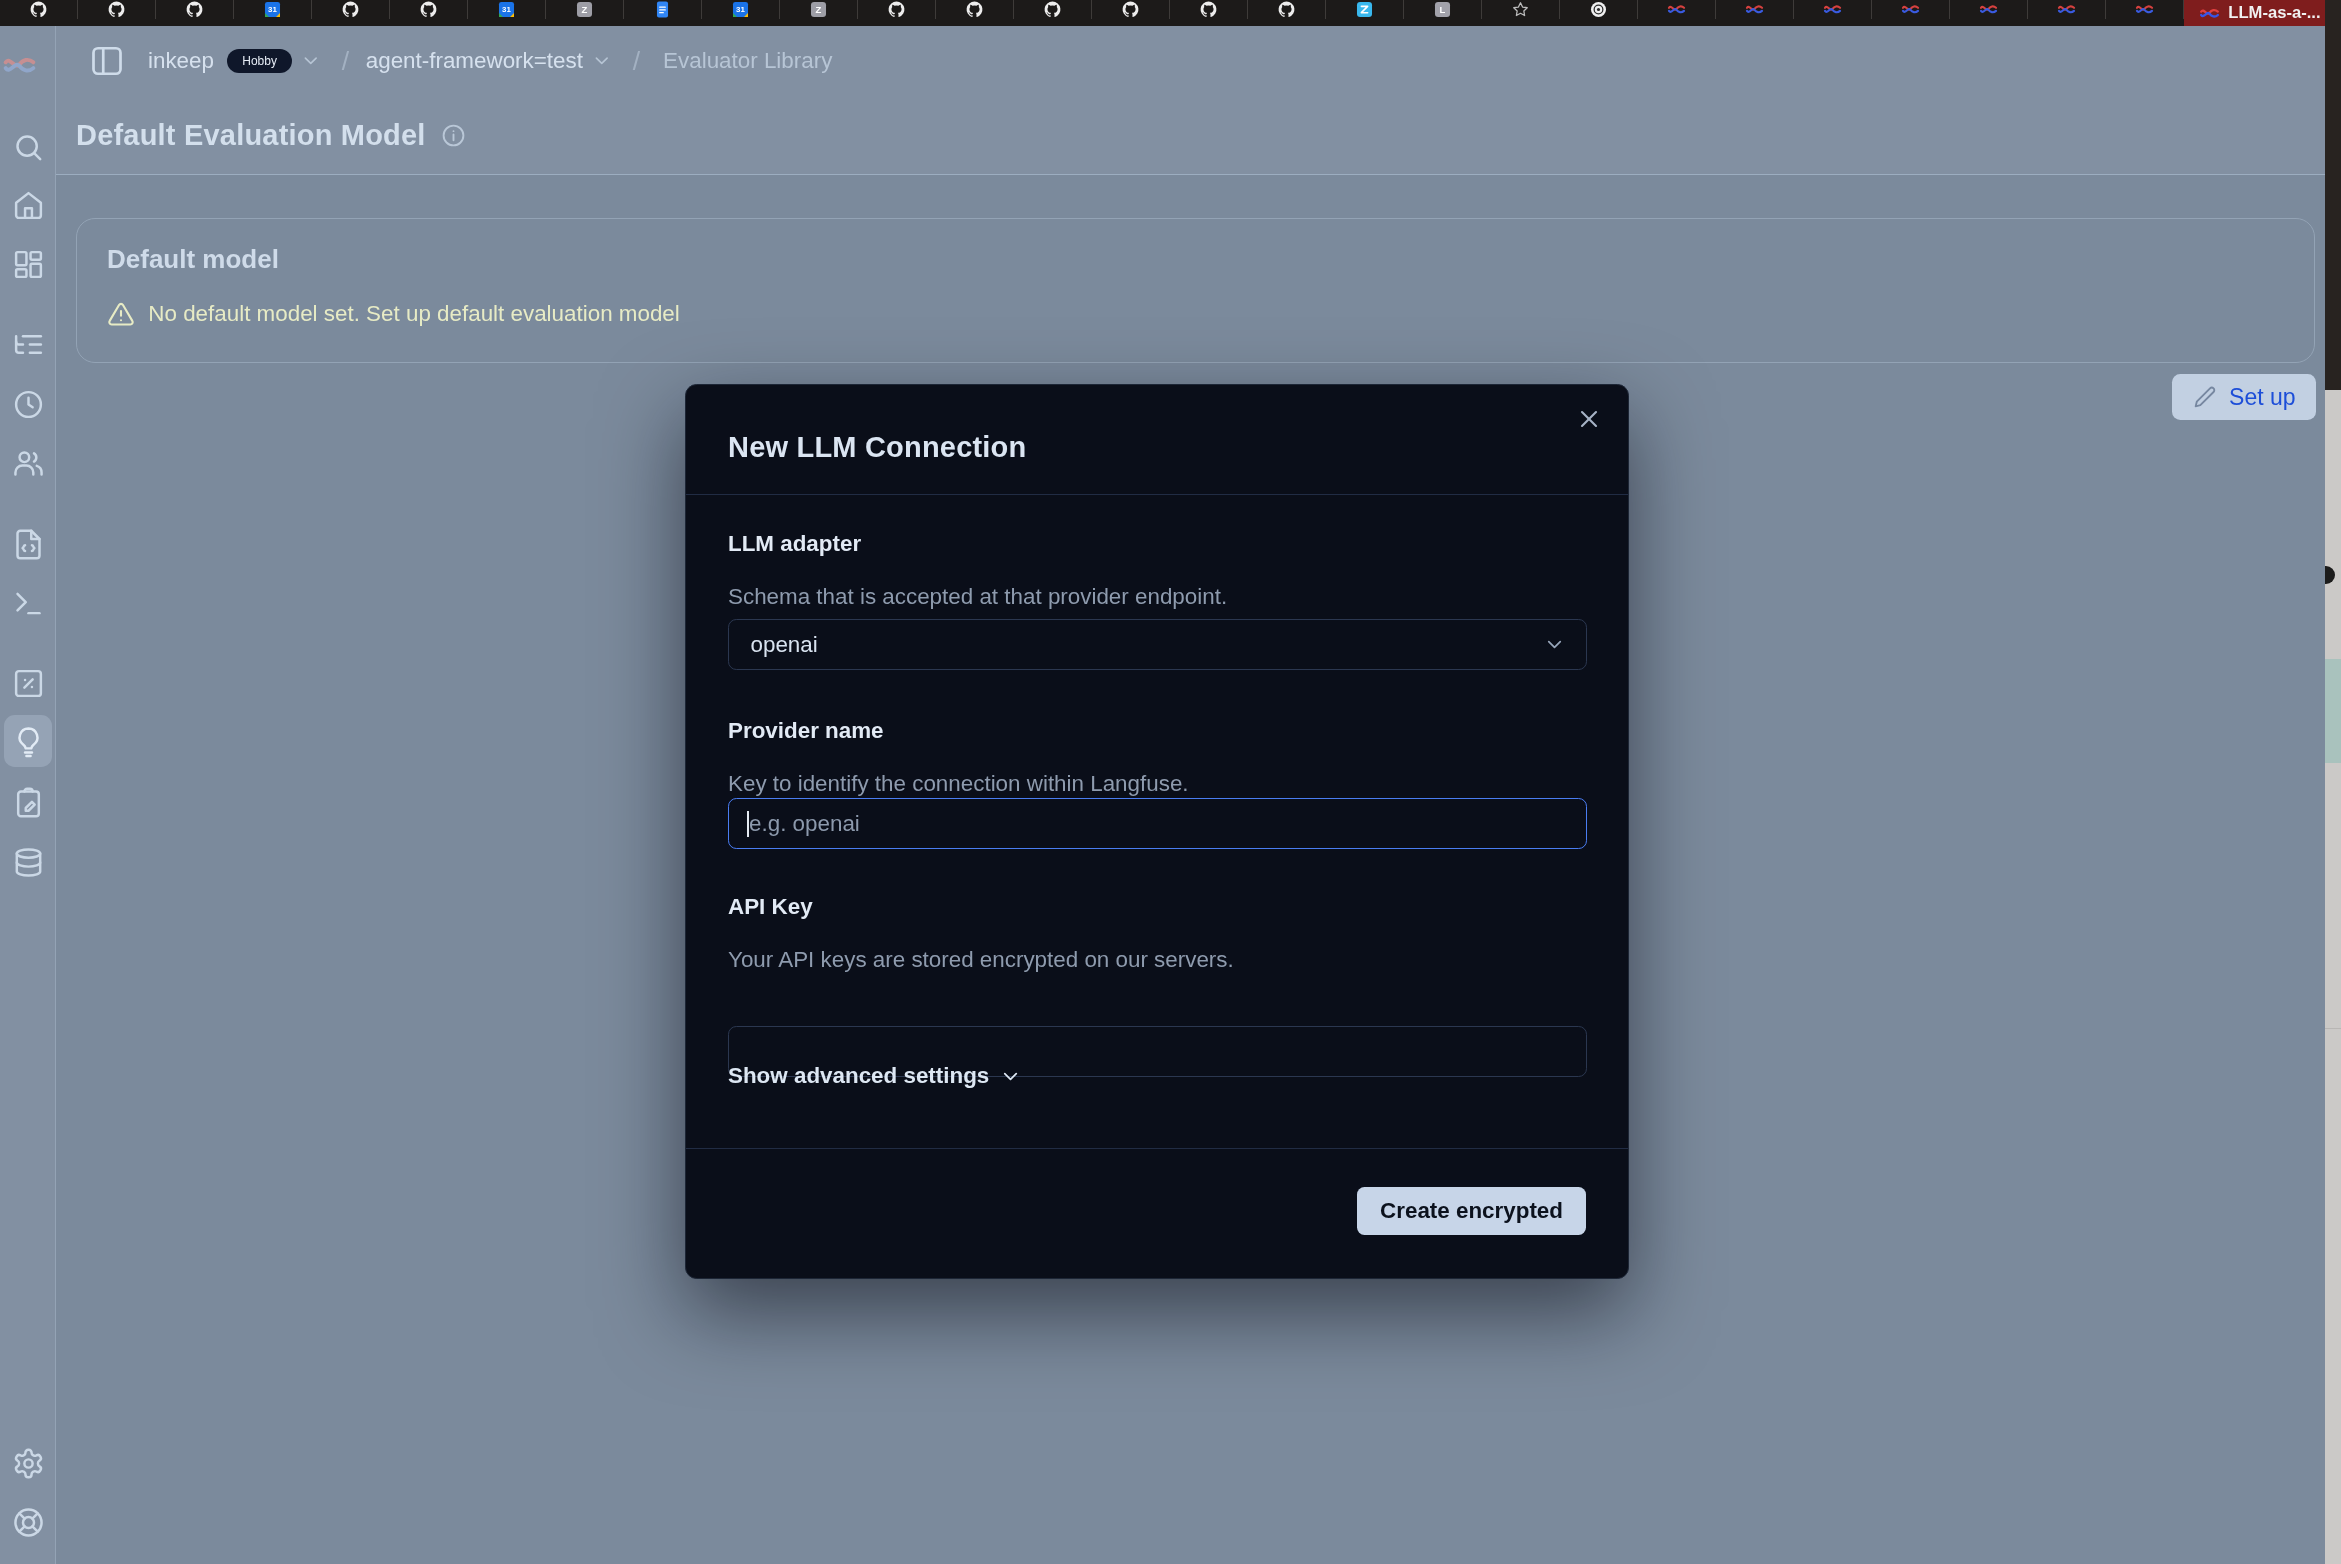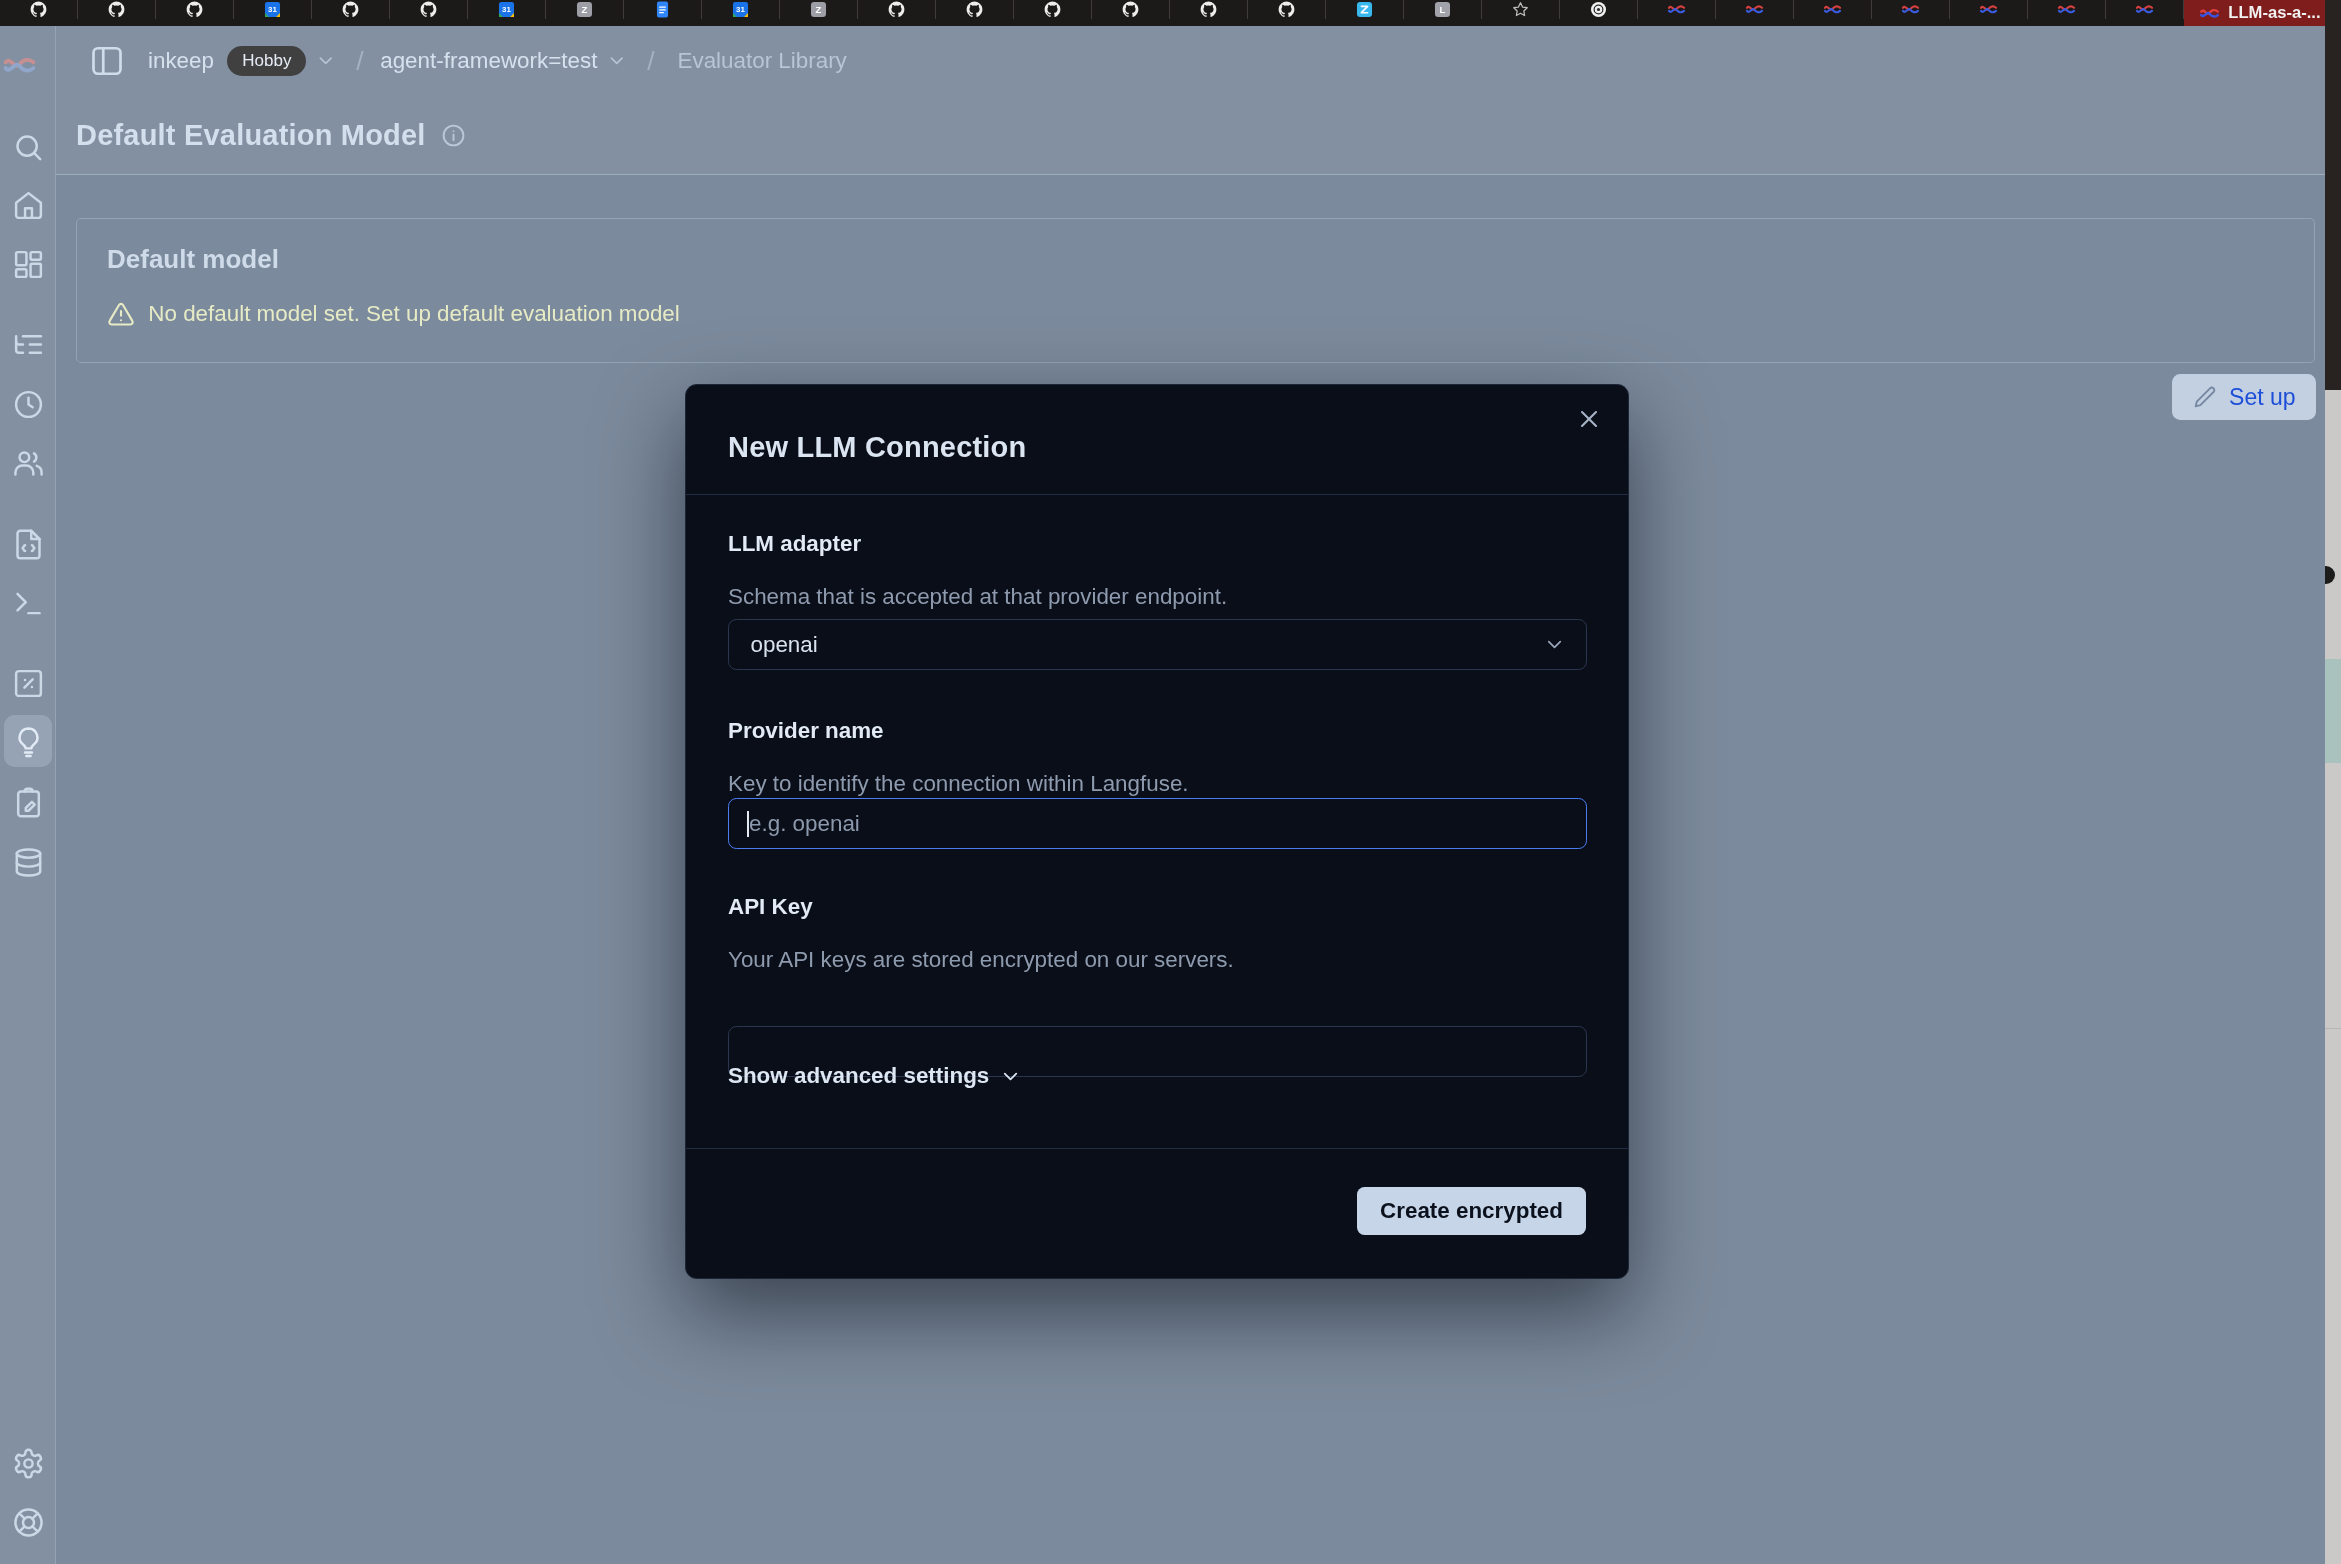--- a/index.html
+++ b/index.html
@@ -18,38 +18,38 @@
   .tab-active { flex:1; height:26px; background:#7f1d1d; display:flex; align-items:center; gap:8.3px; padding-left:15px; overflow:hidden; }
   .tab-active .fav { width:21px; height:21px; }
   .tab-active .tab-label { color:#f1f1f1; font-size:16.6px; font-weight:700; white-space:nowrap; }
 
   
   .header { position:absolute; top:26px; left:0; width:2325px; height:149px; background:#8290a2; border-bottom:1.7px solid #9cadc0; z-index:1; }
   .breadcrumb { position:absolute; left:89px; top:0; height:70px; display:flex; align-items:center; }
   .panel-toggle { width:36px; height:36px; color:#cfdcea; display:block; background:none; border:none; cursor:pointer; }
   .crumb-text { font-size:22.4px; color:#d6e1ee; font-weight:500; margin-left:23px; }
   .crumb-proj { margin-left:16.6px; }
-  .badge { margin-left:13.3px; background:#404040; color:#e6ecf5; font-size:17px; font-weight:500; padding:5px 15px; border-radius:828px;text-align:right; }
+  .badge { margin-left:13.3px; background:#0f172a; color:#e6ecf5; font-size:12px; font-weight:500; padding:5px 15px; border-radius:828px;text-align:right; }
   .chev-sm { width:21.5px; height:21.5px; color:#b6c4d4; margin-left:8.3px; display:block; background:none; border:none; cursor:pointer; }
   .slash { font-size:26.5px; font-weight:300; color:#a3b1c2; margin-left:20px; }
   .crumb-current { color:#b7c5d5; font-weight:400; }
   .page-title-row { position:absolute; left:76px; top:93px; display:flex; align-items:center; gap:15px; }
   .page-title-row h1 { font-size:29px; font-weight:700; color:#d3dfec; letter-spacing:0.2px; }
   .info-ic { width:25px; height:25px; color:#b9c7d7; display:block; }
 
   
   .sidebar { position:absolute; left:0; top:26px; width:56px; height:1539px; background:#8290a2; border-right:0.8px solid #94a3b5; z-index:2; }
   .logo { position:absolute; top:21.5px; left:1.7px; width:35px; height:35px; display:block; }
   .side-item { position:absolute; left:0; width:56px; height:36px; display:flex; align-items:center; justify-content:center; cursor:pointer; }
   .side-ic { width:33px; height:33px; color:#cbd8e6; display:block; position:relative; z-index:1; }
   .side-item.active::before { content:''; position:absolute; left:4.1px; right:4.1px; top:-8.3px; bottom:-8.3px; background:#95a3b5; border-radius:10.8px; }
   .side-item.active .side-ic { color:#e2ebf5; }
 
   
-  .card { position:absolute; left:76px; top:218px; width:2239px; height:145px; border:1.2px solid #93a3b5; border-radius:5px; z-index:1; }
+  .card { position:absolute; left:76px; top:218px; width:2239px; height:145px; border:1.2px solid #93a3b5; border-radius:19px; z-index:1; }
   .card-title { position:absolute; left:30px; top:25px; font-size:26px; font-weight:700; color:#cfdbe9; }
   .warning-row { position:absolute; left:30px; top:81px; display:flex; align-items:center; gap:13.3px; color:#e7ebc5; font-size:22.4px; }
   .warn-ic { width:28px; height:28px; color:#e7ebc5; display:block; }
 
   .setup-btn { position:absolute; left:2172px; top:374px; width:144px; height:46px; background:#c2d0e2; border:none; border-radius:8.3px; display:flex; align-items:center; justify-content:center; gap:11.6px; cursor:pointer; z-index:1; }
   .setup-btn .pencil-ic { width:25px; height:25px; color:#7687a0; display:block; }
   .setup-btn .setup-label { font-size:23px; color:#1d4ed8; font-weight:500; font-family:"Liberation Sans",sans-serif; }
 
   
   .modal { position:absolute; left:685px; top:384px; width:944px; height:895px; background:#0a0e19; border:0.8px solid #1d2636; border-radius:11.6px; box-shadow:0 33px 83px rgba(5,8,16,.55); z-index:10; }

